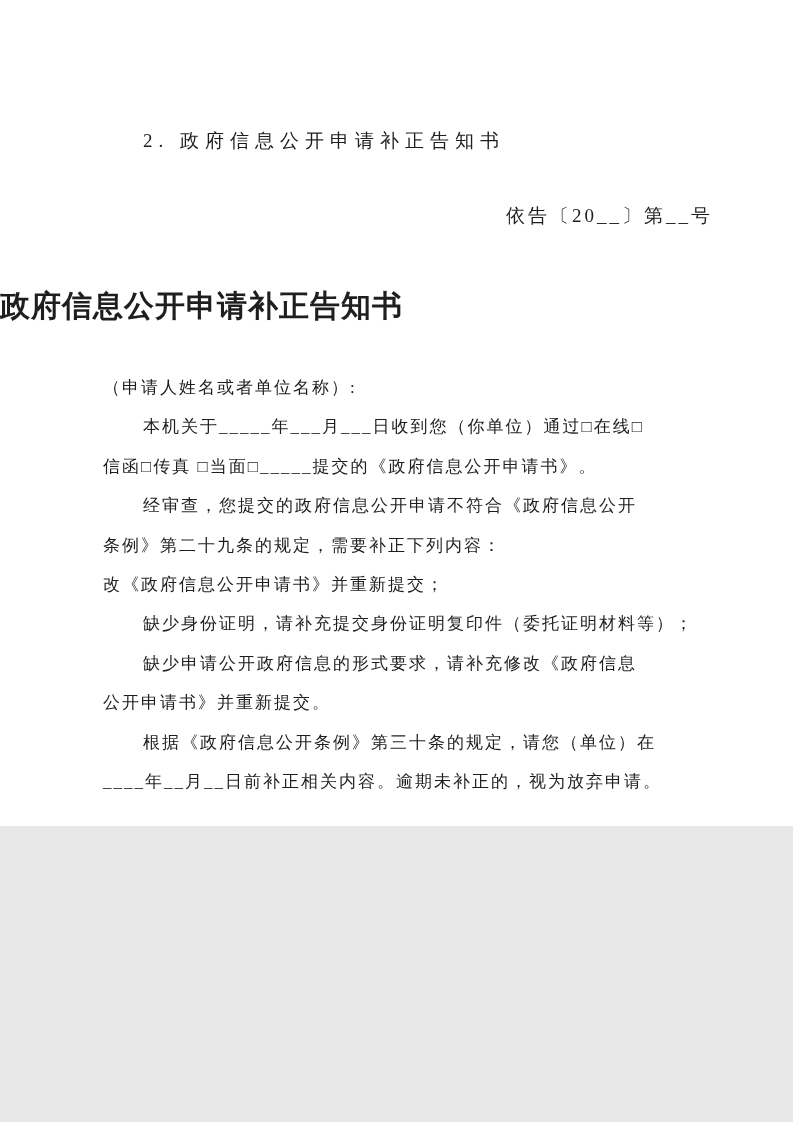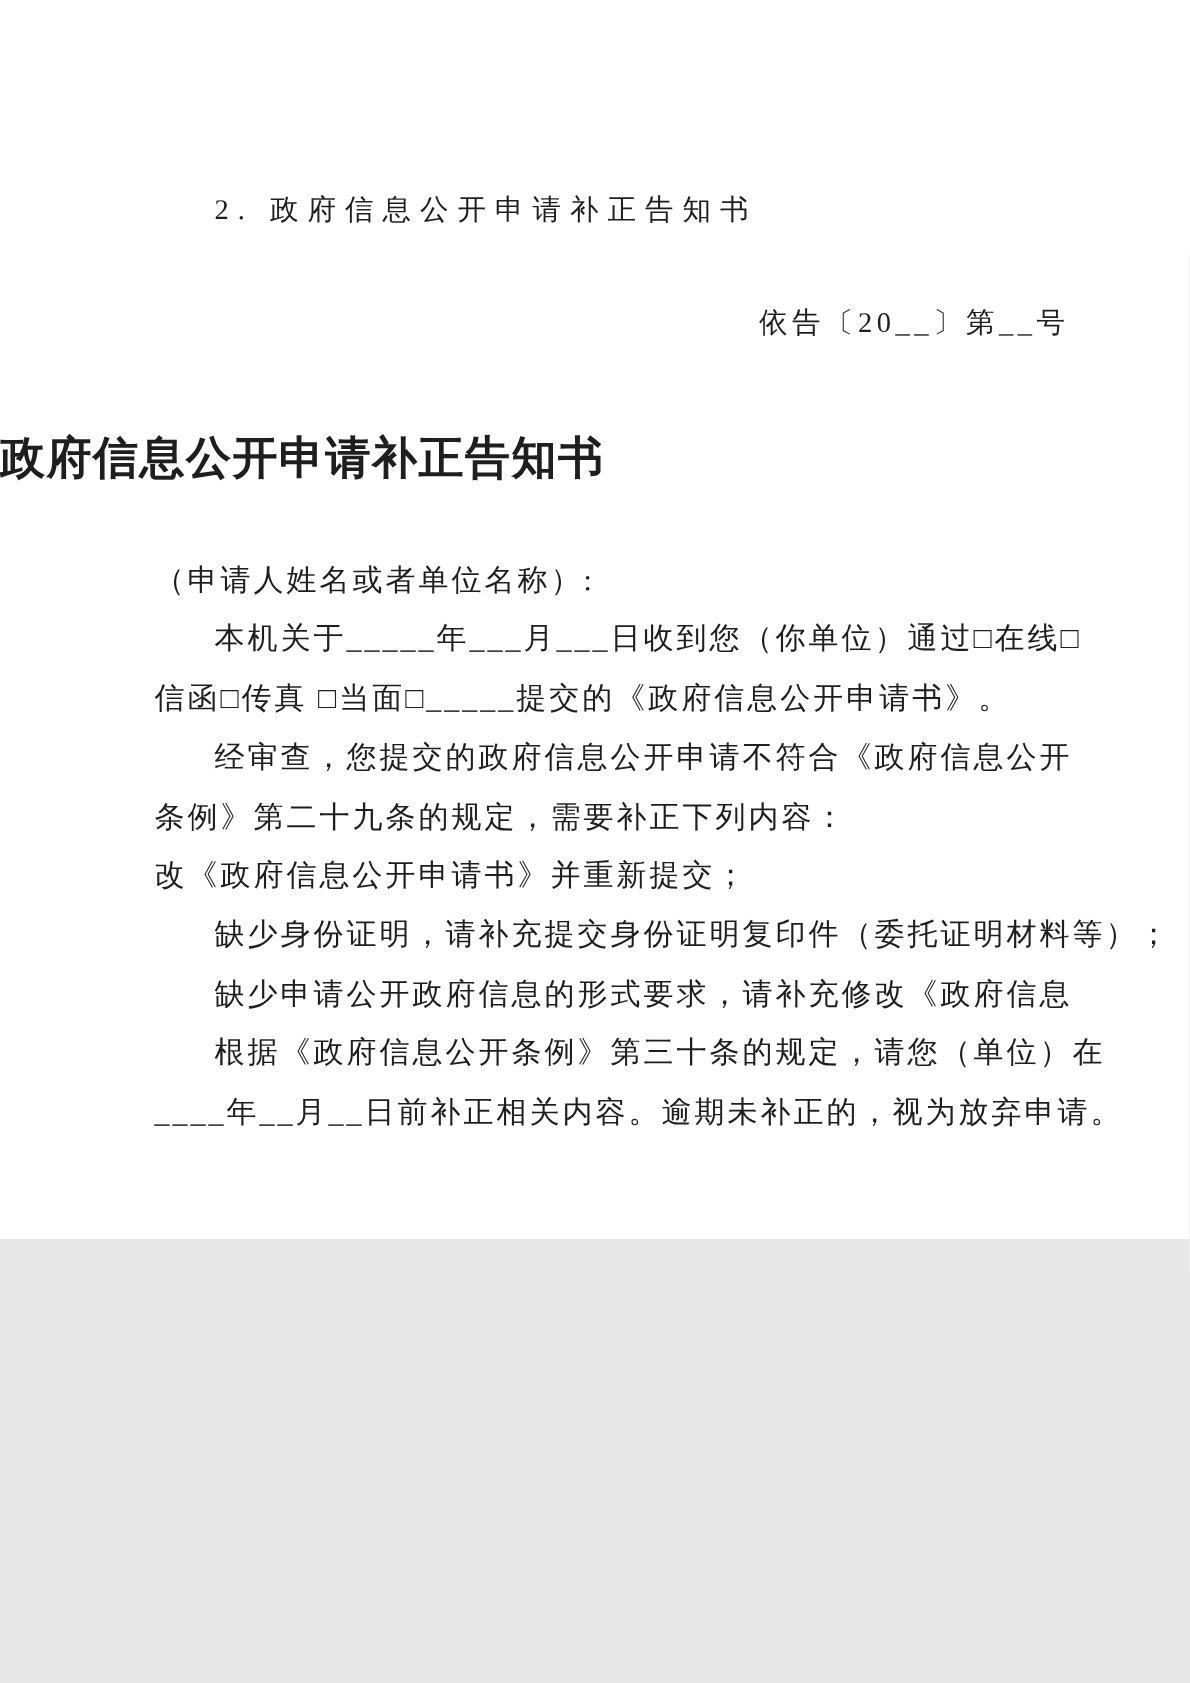--- a/index.html
+++ b/index.html
@@ -50,21 +50,21 @@
   }
   .doc-body {
     position: absolute;
     left: 103px;
     top: 368px;
     width: 590px;
   }
   .body-line {
     height: 39.4px;
     line-height: 39.4px;
-    font-size: 20px;
+    font-size: 17px;
     letter-spacing: 2px;
     white-space: nowrap;
   }
   .body-line.indent {
     padding-left: 40px;
   }
   .seg-underline {
     display: inline-block;
     border-bottom: 1.6px solid #1e1e1e;
     padding: 0 6px;
@@ -107,20 +107,21 @@
 
   <div class="doc-body" id="doc-body">
       <div class="body-line"><span>（申请人姓名或者单位名称）:</span></div>
       <div class="body-line indent"><span>本机关于_____年___月___日收到您（你单位）通过□在线□</span></div>
       <div class="body-line"><span>信函□传真 □当面□_____提交的《政府信息公开申请书》。</span></div>
       <div class="body-line indent"><span>经审查，您提交的政府信息公开申请不符合《政府信息公开</span></div>
       <div class="body-line"><span>条例》第二十九条的规定，需要补正下列内容：</span></div>
       <div class="body-line"><span>改《政府信息公开申请书》并重新提交；</span></div>
       <div class="body-line indent"><span>缺少身份证明，请补充提交身份证明复印件（委托证明材料等）；</span></div>
       <div class="body-line indent"><span>缺少申请公开政府信息的形式要求，请补充修改《政府信息</span></div>
+      <div class="body-line"><span>公开申请书》并重新提交。</span></div>
       <div class="body-line indent"><span>根据《政府信息公开条例》第三十条的规定，请您（单位）在</span></div>
       <div class="body-line"><span>____年__月__日前补正相关内容。逾期未补正的，视为放弃申请。</span></div>
     </div>
 
   <div class="signature-block">
     <div>行政机关名称</div>
     <div>（印章）</div>
   </div>
 
   <div class="page-number">- 7 -</div>

